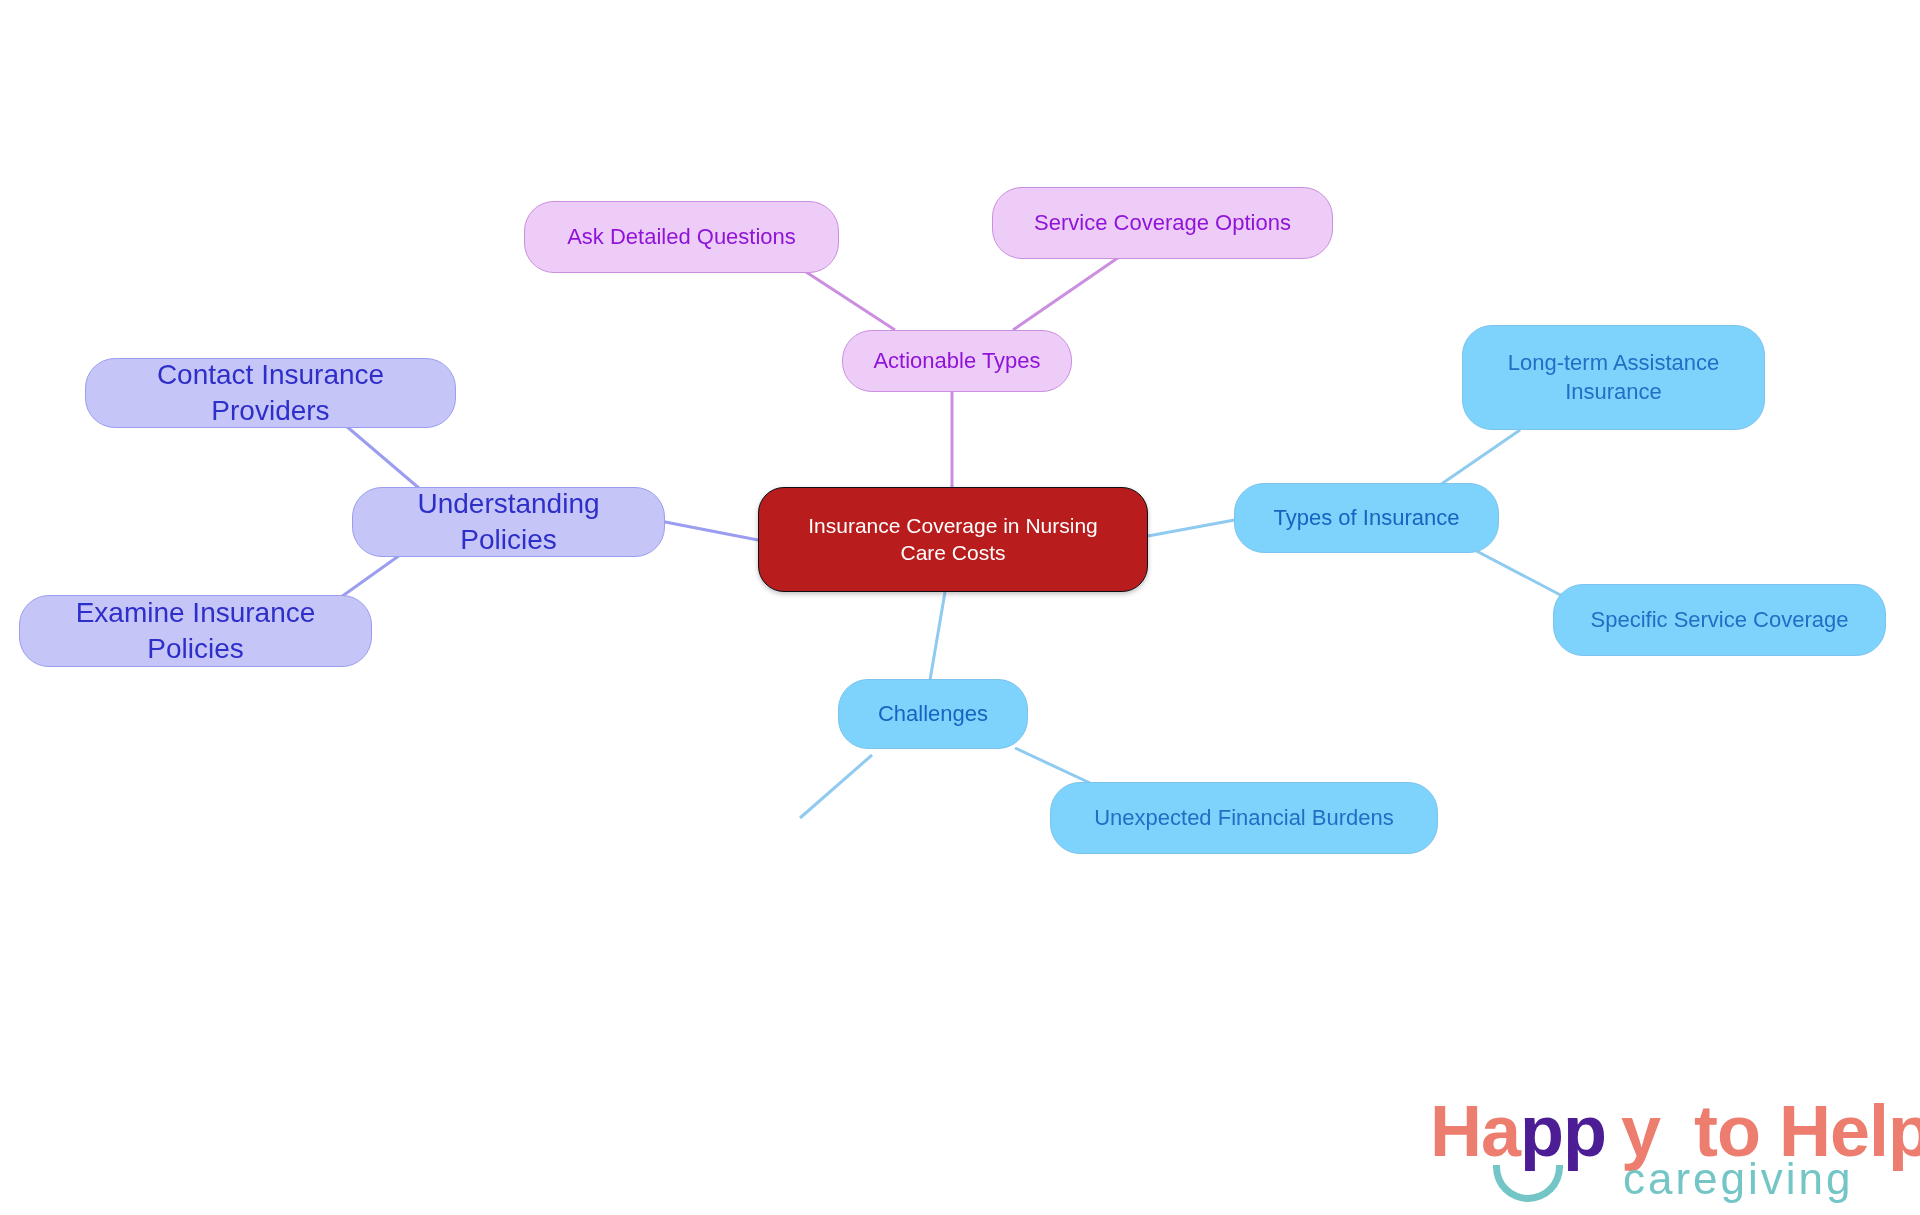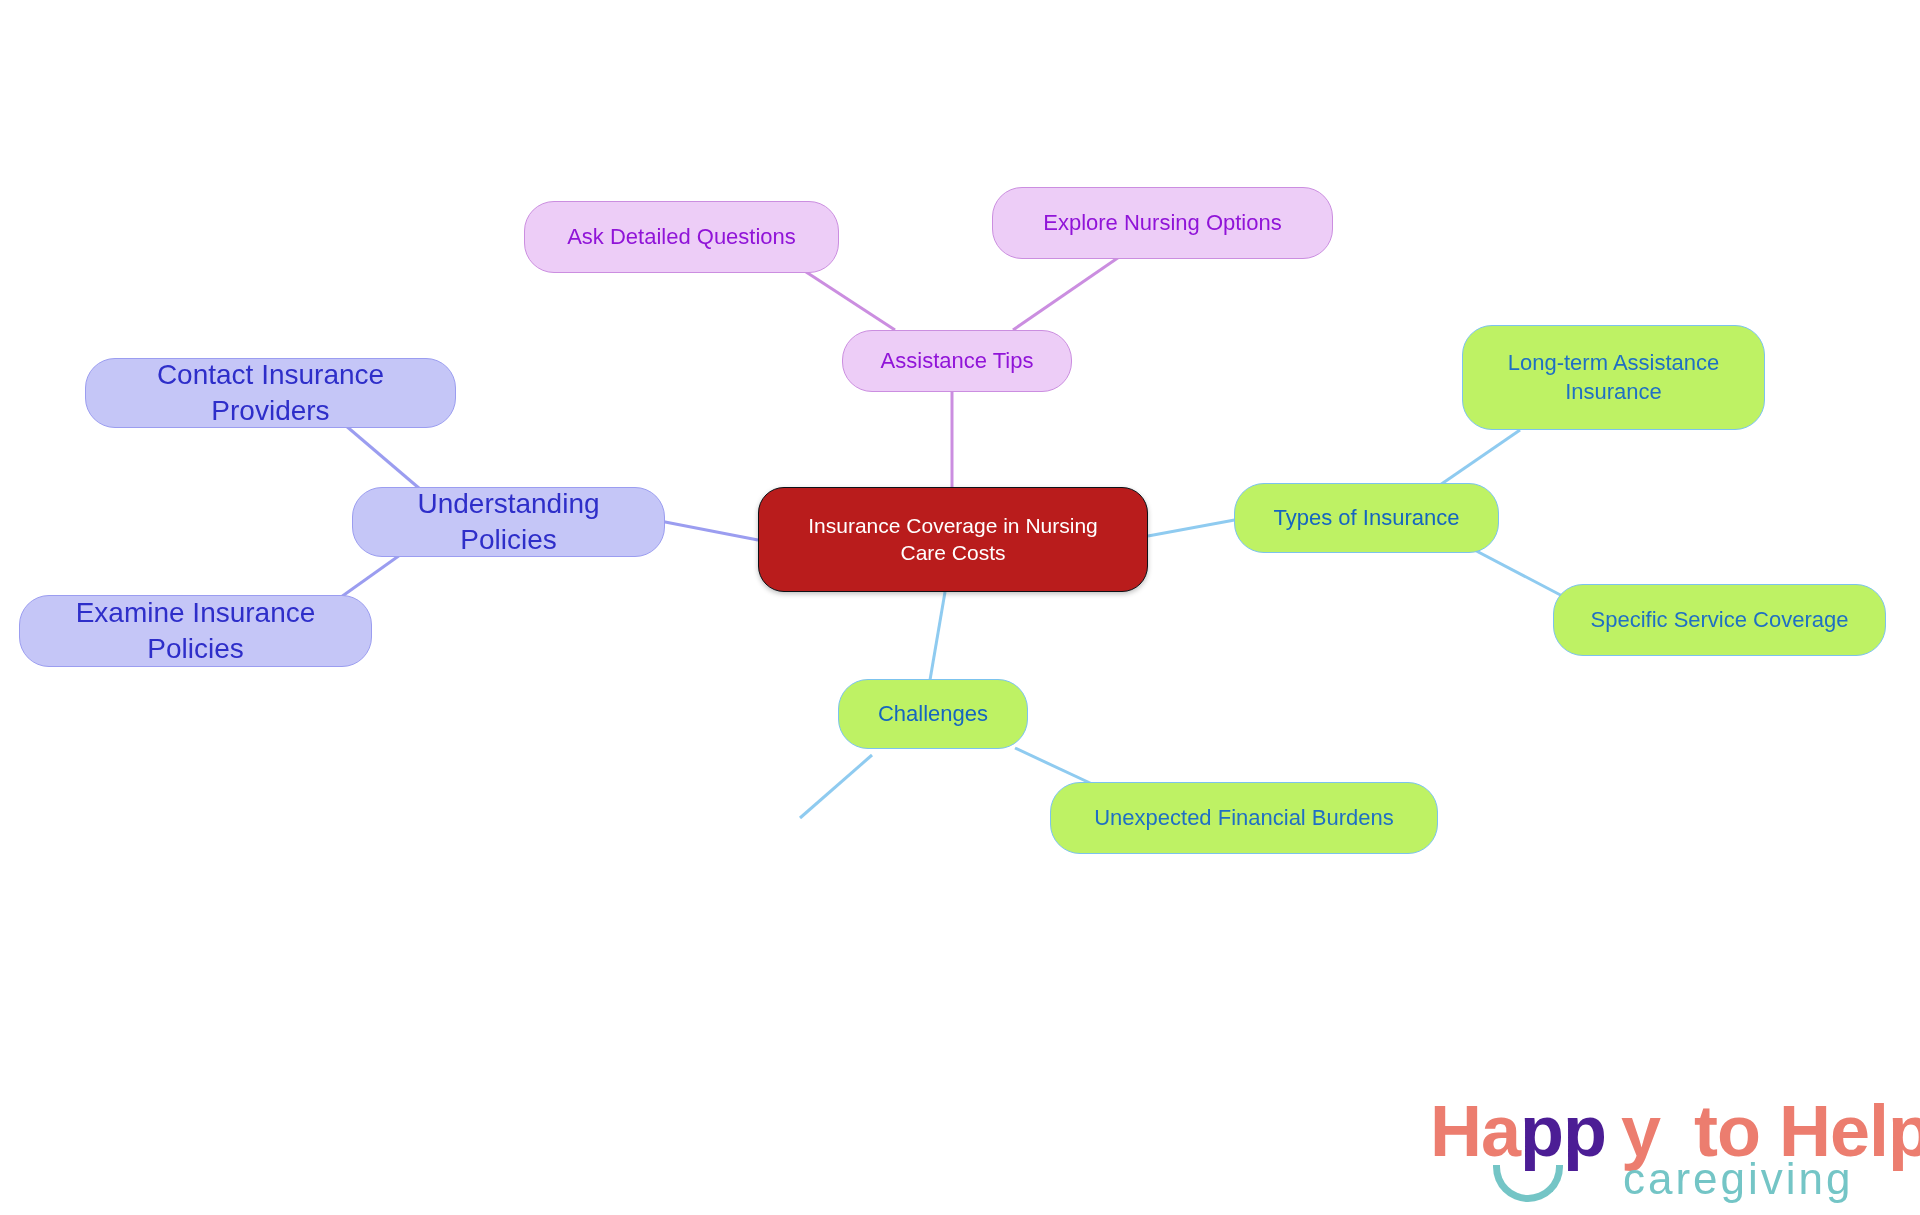--- a/index.html
+++ b/index.html
@@ -63,21 +63,21 @@
   }
 
   .node.periwinkle {
     background: #c5c6f7;
     border-color: #9b9df0;
     color: #2e2ec9;
     font-size: 28px;
   }
 
   .node.blue {
-    background: #bef264;
+    background: #7dd3fc;
     border-color: #7cc3ee;
     color: #1f6fc4;
     font-size: 22px;
   }
 
   .node.blue.branch {
     color: #1565c0;
   }
 
   
@@ -148,25 +148,25 @@
     <path d="M 945 592 L 930 680" stroke="#8fcbf0" stroke-width="3" fill="none"></path>
 
     <path d="M 872 755 L 800 818" stroke="#8fcbf0" stroke-width="3" fill="none"></path>
 
     <path d="M 1015 748 L 1105 790" stroke="#8fcbf0" stroke-width="3" fill="none"></path>
   </svg>
 
   <div class="node root" style="left:758px; top:487px; width:390px; height:105px;">Insurance Coverage in Nursing
 Care Costs</div>
 
-  <div class="node purple" style="left:842px; top:330px; width:230px; height:62px;">Assistance Tips</div>
+  <div class="node purple" style="left:842px; top:330px; width:230px; height:62px;">Actionable Types</div>
 
   <div class="node purple" style="left:524px; top:201px; width:315px; height:72px;">Ask Detailed Questions</div>
 
-  <div class="node purple" style="left:992px; top:187px; width:341px; height:72px;">Explore Nursing Options</div>
+  <div class="node purple" style="left:992px; top:187px; width:341px; height:72px;">Service Coverage Options</div>
 
   <div class="node periwinkle" style="left:352px; top:487px; width:313px; height:70px;">Understanding Policies</div>
 
   <div class="node periwinkle" style="left:85px; top:358px; width:371px; height:70px;">Contact Insurance Providers</div>
 
   <div class="node periwinkle" style="left:19px; top:595px; width:353px; height:72px;">Examine Insurance Policies</div>
 
   <div class="node blue branch" style="left:1234px; top:483px; width:265px; height:70px;">Types of Insurance</div>
 
   <div class="node blue" style="left:1462px; top:325px; width:303px; height:105px;">Long-term Assistance

